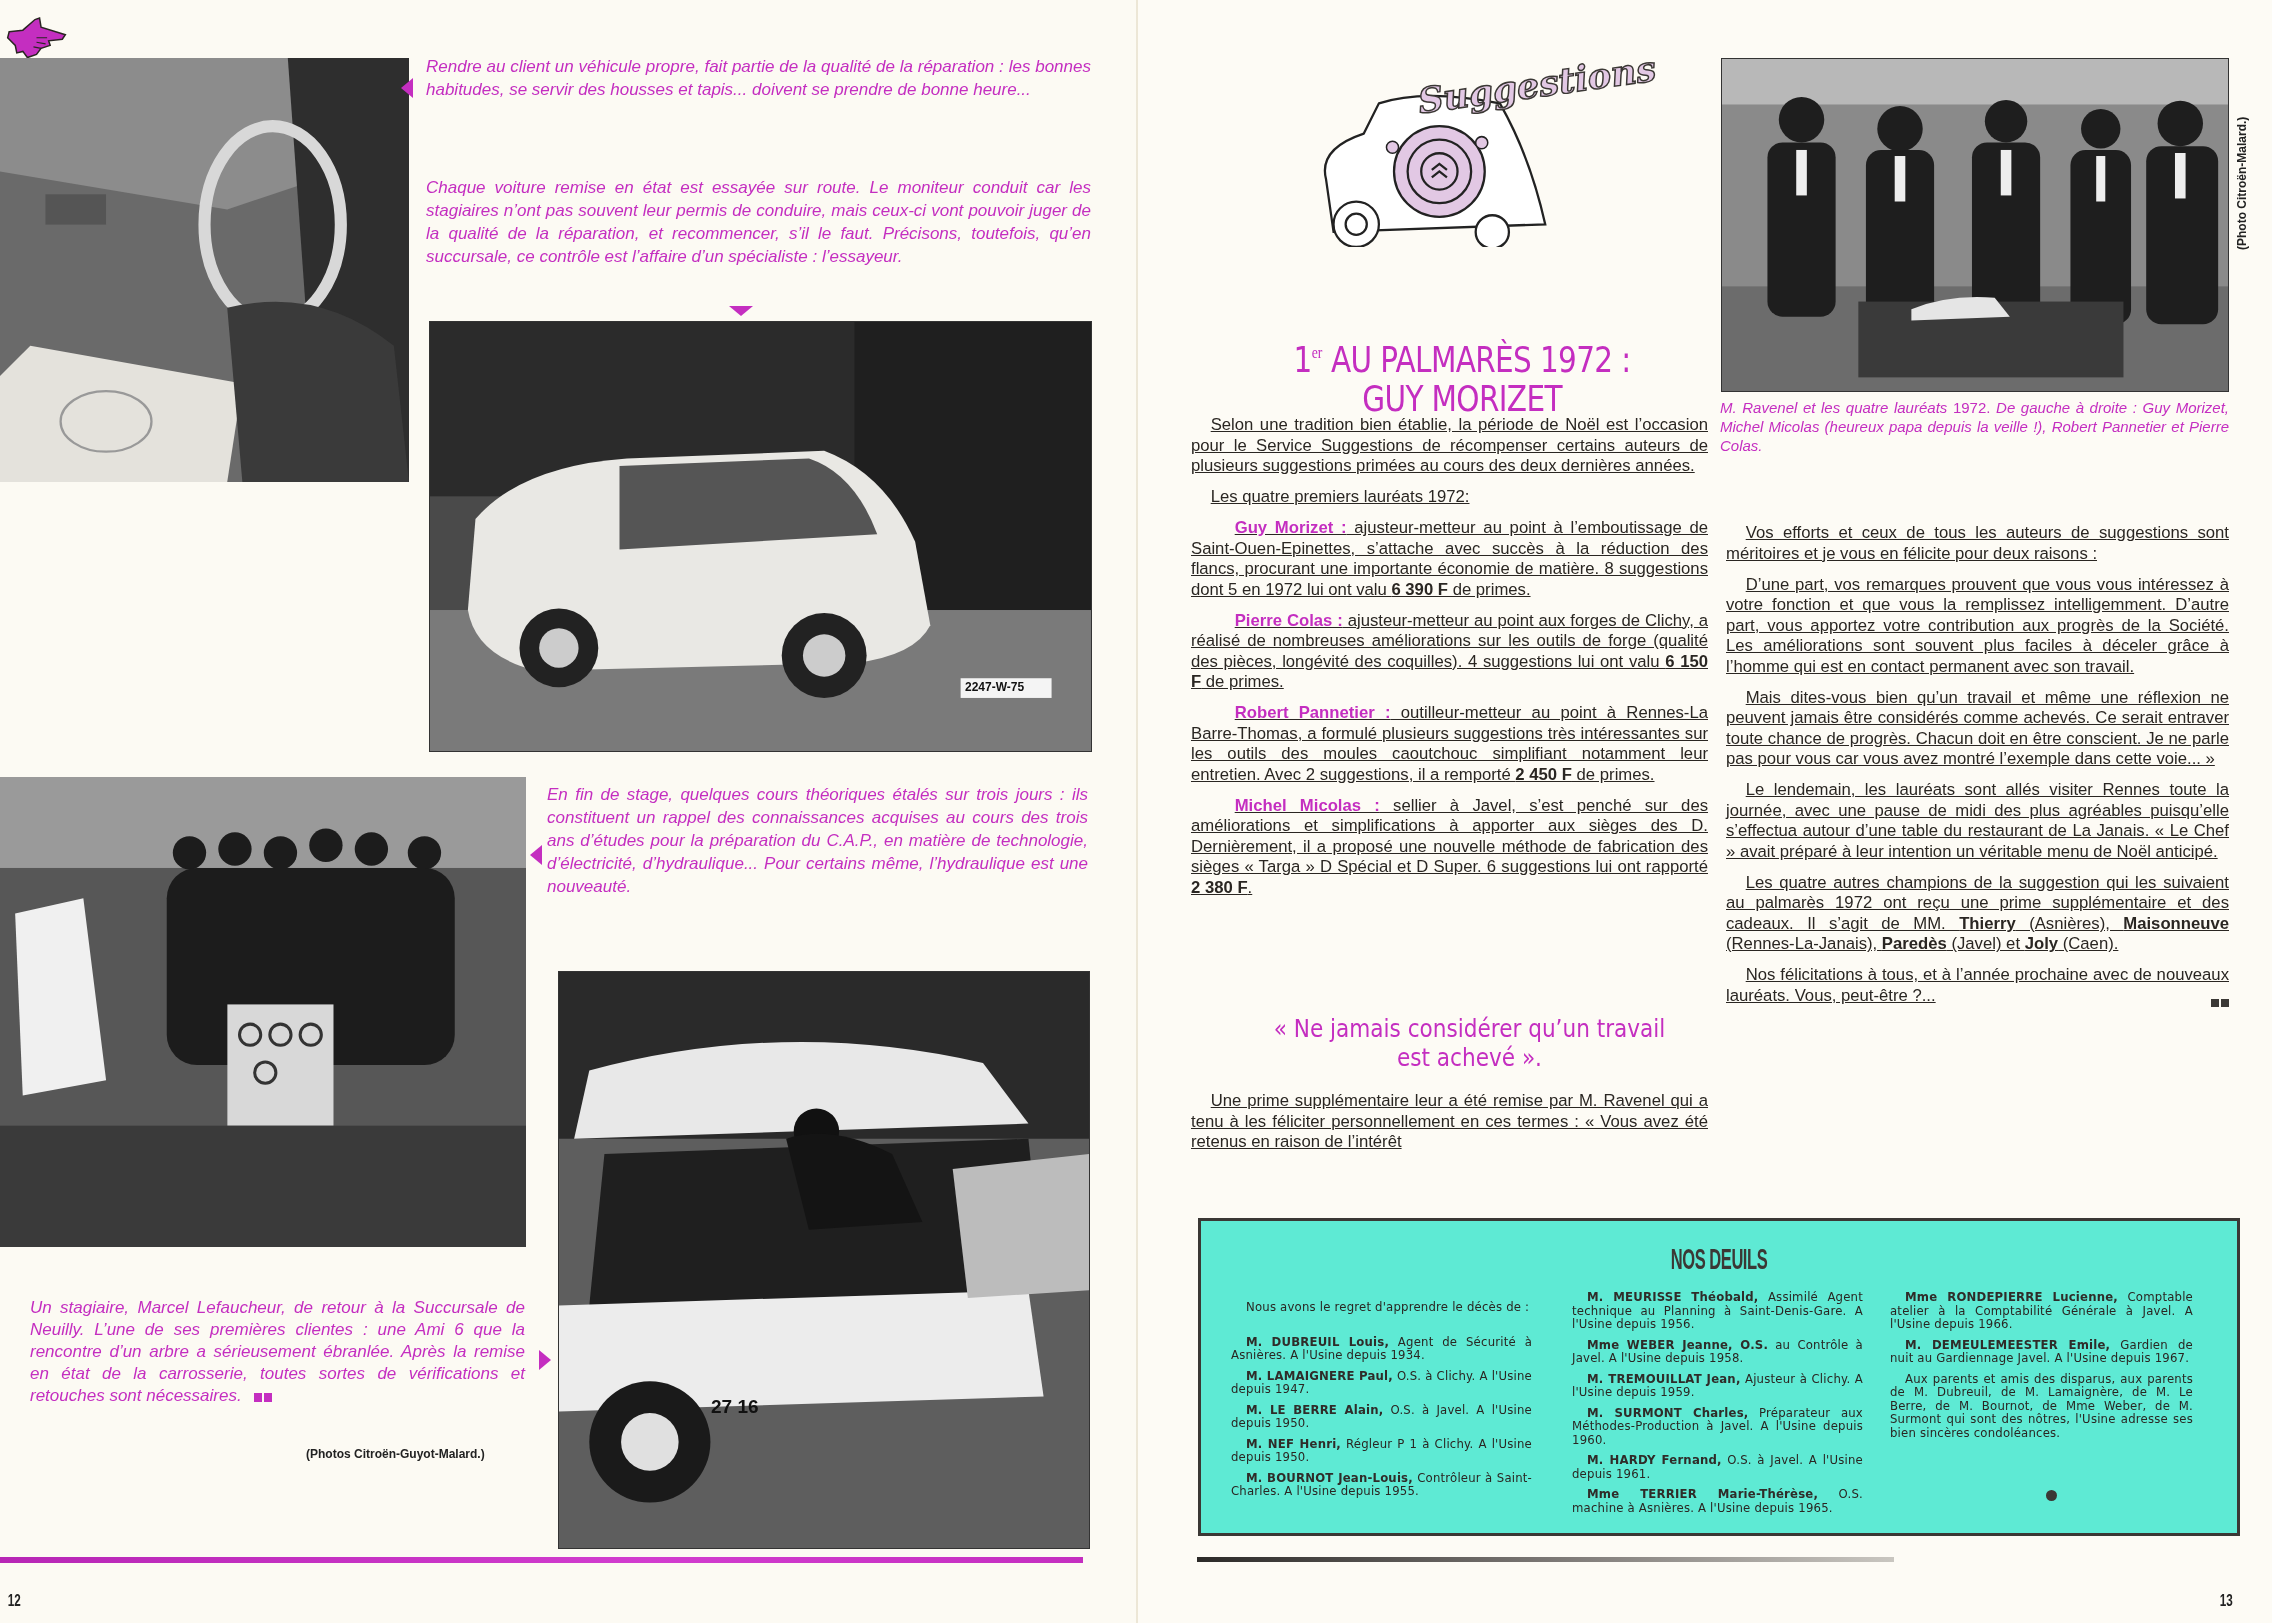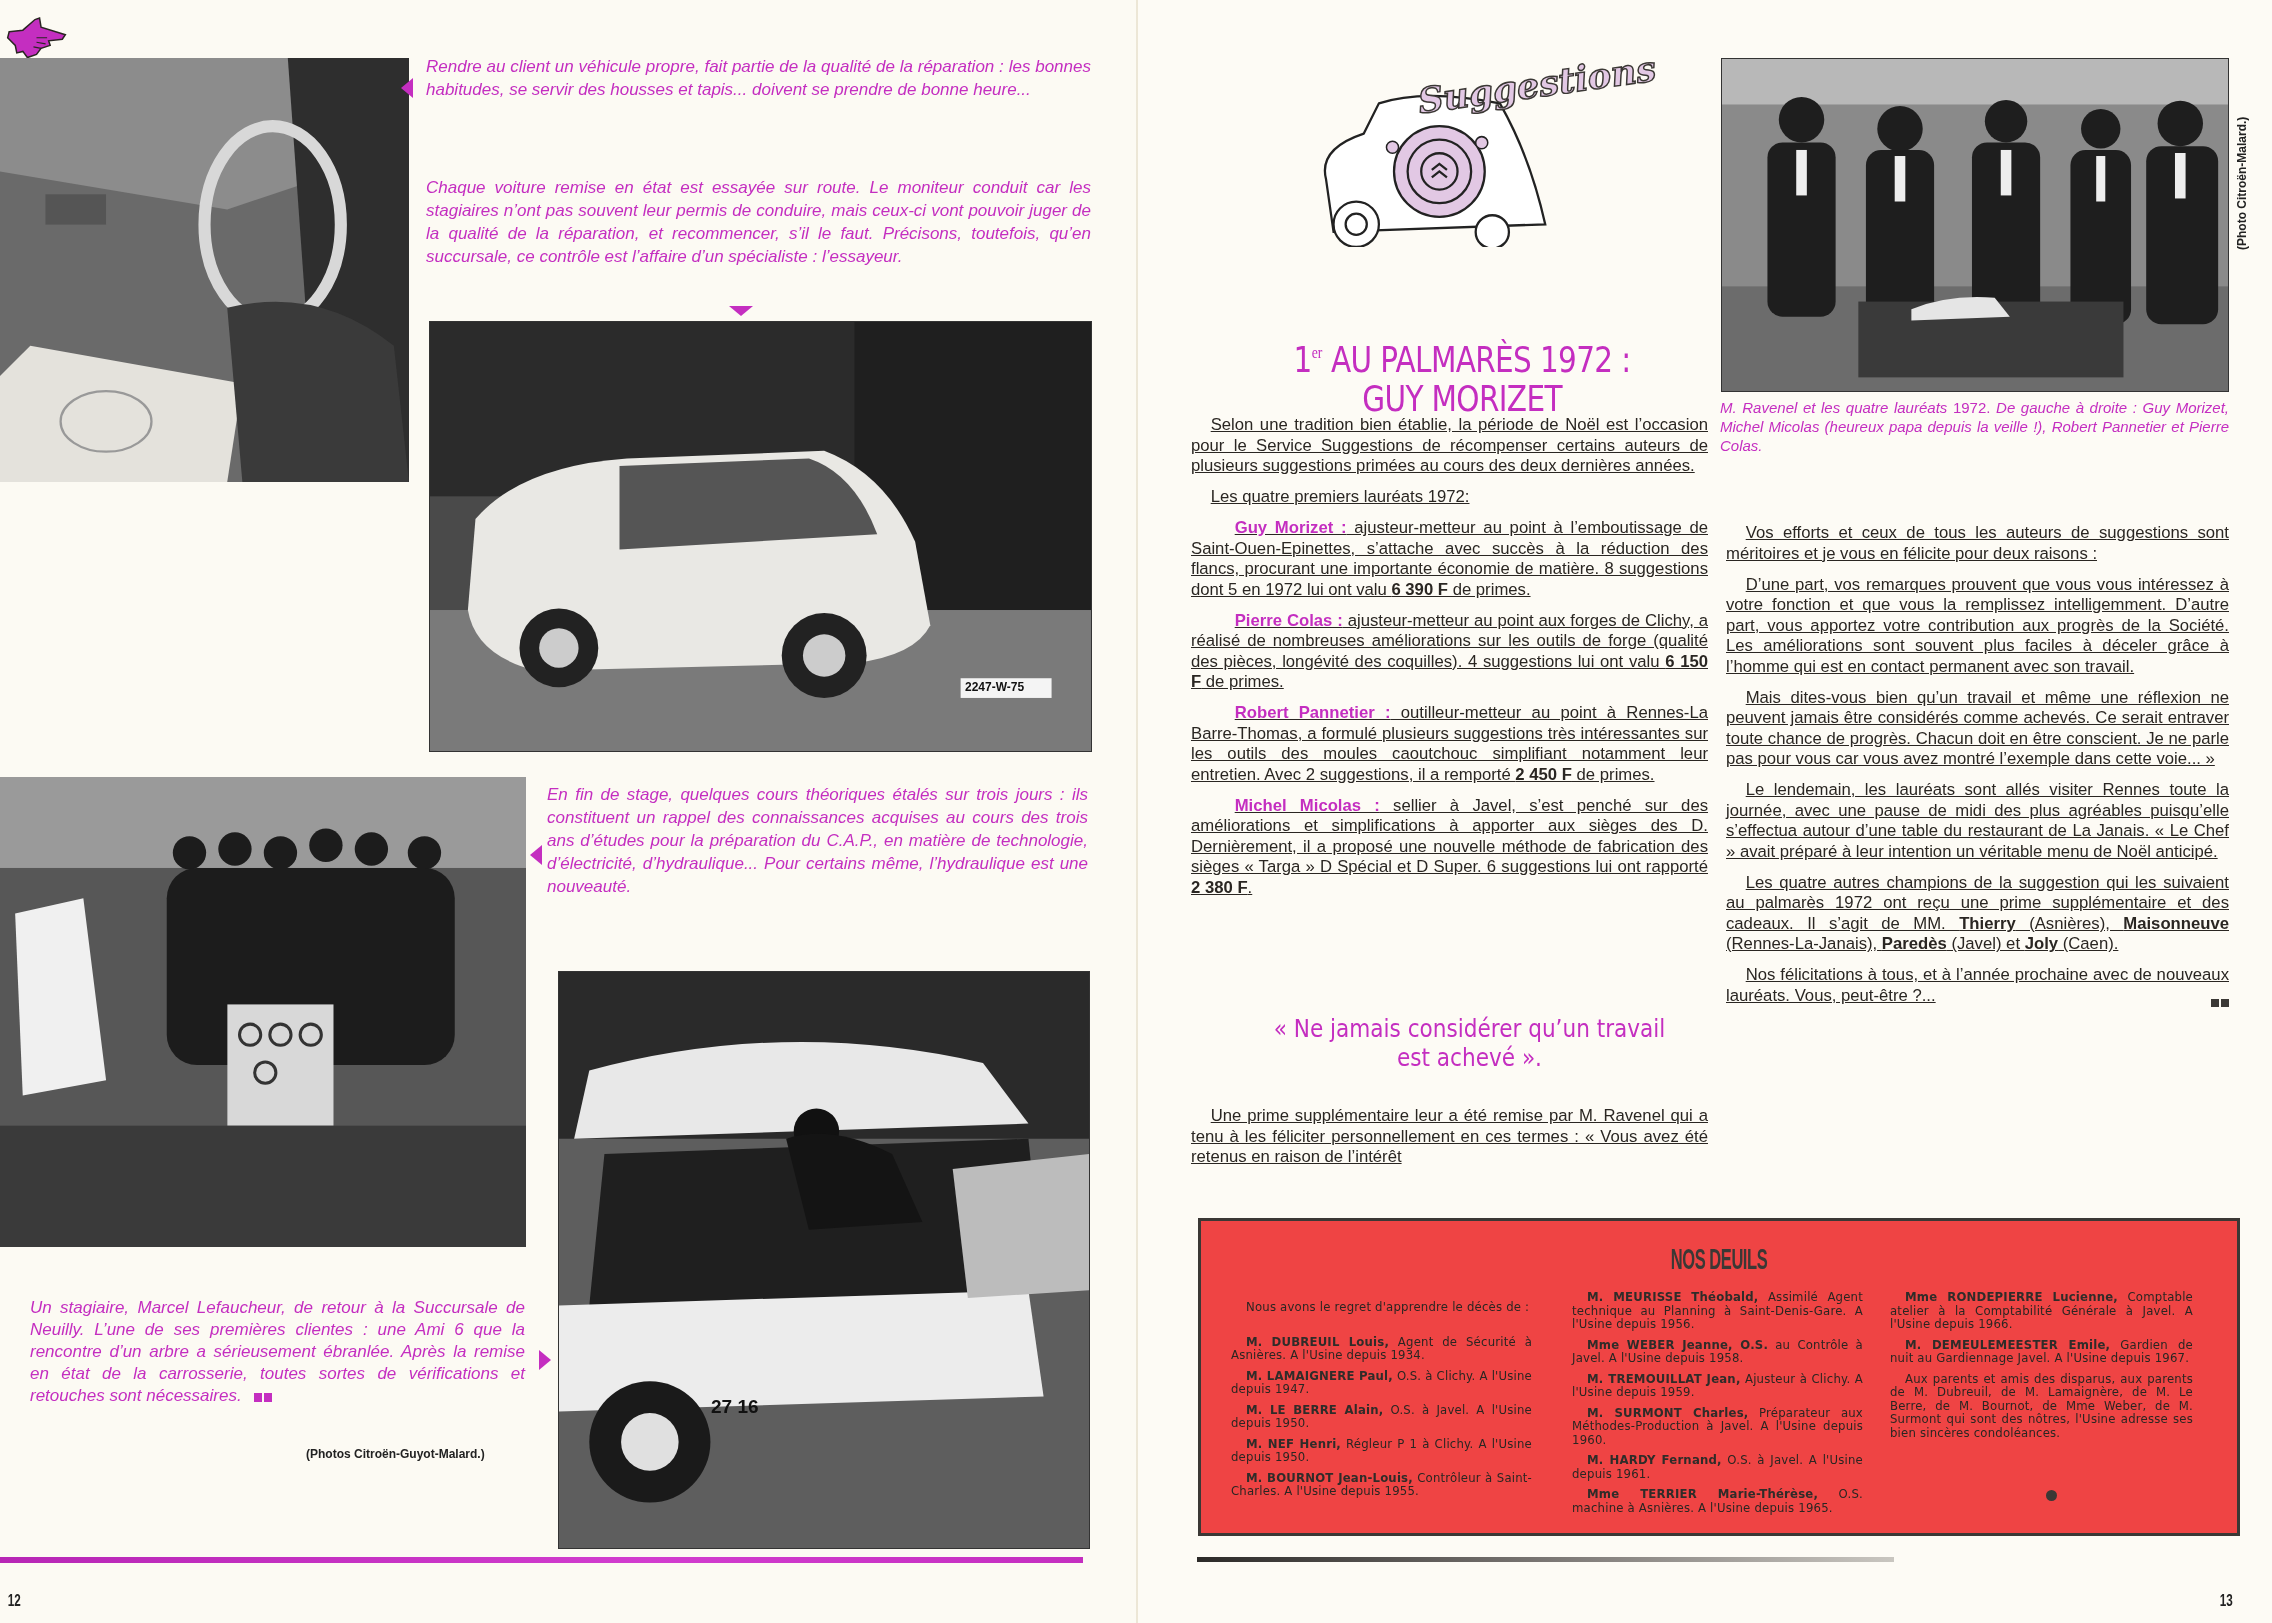--- a/index.html
+++ b/index.html
@@ -66,21 +66,21 @@
   .photo-cap .upright { font-style: normal; }
 
   .vert-credit {
     position: absolute; left: 2235px; top: 53px; width: 197px; height: 23px;
     transform: rotate(-90deg) translateX(-100%); transform-origin: top left;
     font-size: 12px; font-weight: bold; color: #222; white-space: nowrap;
   }
 
   .deuils {
     position: absolute; left: 1198px; top: 1218px; width: 1042px; height: 318px;
-    border: 3.8px solid #3b3835; background: #ef4444; box-sizing: border-box;
+    border: 3.8px solid #3b3835; background: #5eead4; box-sizing: border-box;
   }
   .deuils-title {
     position: absolute; left: 0; width: 100%; top: 21px; text-align: center;
     font-size: 30px; font-weight: bold; color: #3b3835; letter-spacing: -0.8px;
     transform: scaleX(0.55); transform-origin: center top;
     font-family: "Liberation Sans", sans-serif;
   }
   .dcol {
     position: absolute; font-size: 11.7px; line-height: 13.6px; color: #2a2622; text-align: justify;
     font-family: "DejaVu Sans", sans-serif; letter-spacing: 0.2px;
@@ -218,21 +218,21 @@
   <p>Selon une tradition bien établie, la période de Noël est l’occasion pour le Service Suggestions de récompenser certains auteurs de plusieurs suggestions primées au cours des deux dernières années.</p>
   <p>Les quatre premiers lauréats 1972:</p>
   <p><span class="name">Guy Morizet :</span><span> ajusteur-metteur au point à l’emboutissage de Saint-Ouen-Epinettes, s’attache avec succès à la réduction des flancs, procurant une importante économie de matière. 8 suggestions dont 5 en 1972 lui ont valu </span><b>6 390 F</b><span> de primes.</span></p>
   <p><span class="name">Pierre Colas :</span><span> ajusteur-metteur au point aux forges de Clichy, a réalisé de nombreuses améliorations sur les outils de forge (qualité des pièces, longévité des coquilles). 4 suggestions lui ont valu </span><b>6 150 F</b><span> de primes.</span></p>
   <p><span class="name">Robert Pannetier :</span><span> outilleur-metteur au point à Rennes-La Barre-Thomas, a formulé plusieurs suggestions très intéressantes sur les outils des moules caoutchouc simplifiant notamment leur entretien. Avec 2 suggestions, il a remporté </span><b>2 450 F</b><span> de primes.</span></p>
   <p><span class="name">Michel Micolas :</span><span> sellier à Javel, s’est penché sur des améliorations et simplifications à apporter aux sièges des D. Dernièrement, il a proposé une nouvelle méthode de fabrication des sièges « Targa » D Spécial et D Super. 6 suggestions lui ont rapporté </span><b>2 380 F</b><span>.</span></p>
 </div>
 
 <div class="quote">« Ne jamais considérer qu’un travail est achevé ».</div>
 
-<div class="col" style="left:1191px;top:1091px;width:517px;margin-top:15px;">
+<div class="col" style="left:1191px;top:1091px;width:517px;">
   <p>Une prime supplémentaire leur a été remise par M. Ravenel qui a tenu à les féliciter personnellement en ces termes : « Vous avez été retenus en raison de l’intérêt</p>
 </div>
 
 <div class="photo" style="left:1721px;top:58px;width:506px;height:332px;">
   <svg viewBox="0 0 668 438" preserveAspectRatio="none">
     <rect width="668" height="438" fill="#8a8a8a"></rect>
     <rect x="0" y="0" width="668" height="60" fill="#b8b8b8"></rect>
     <rect x="0" y="300" width="668" height="138" fill="#6c6c6c"></rect>
     <g fill="#1e1e1e">
       <rect x="60" y="110" width="90" height="230" rx="20"></rect>

